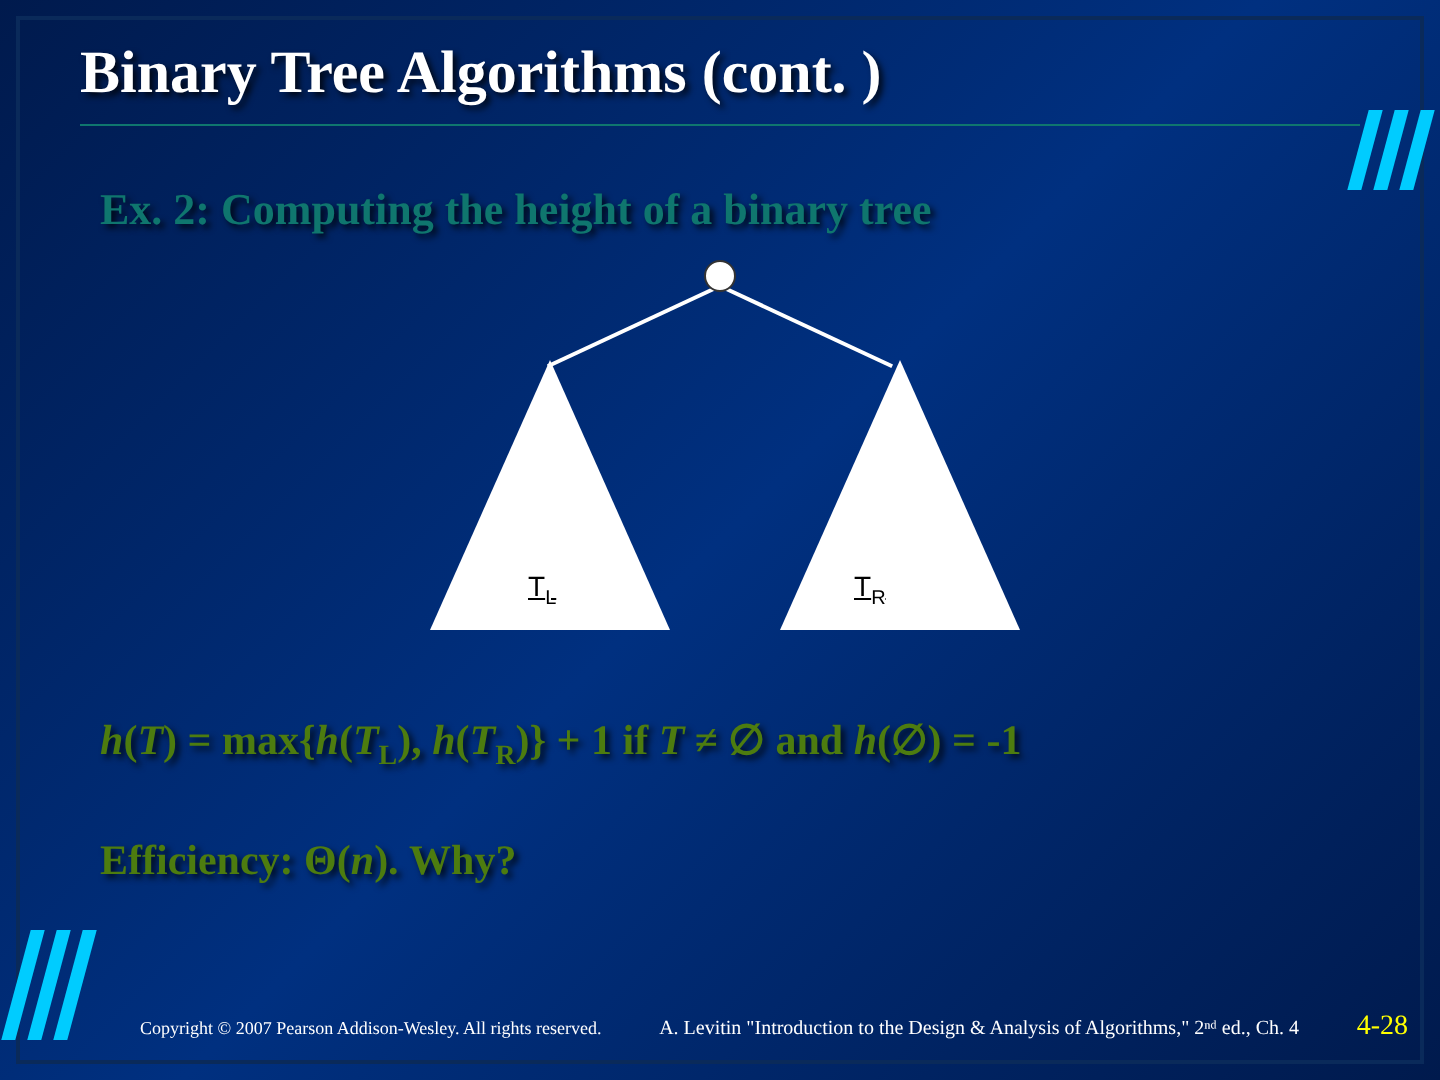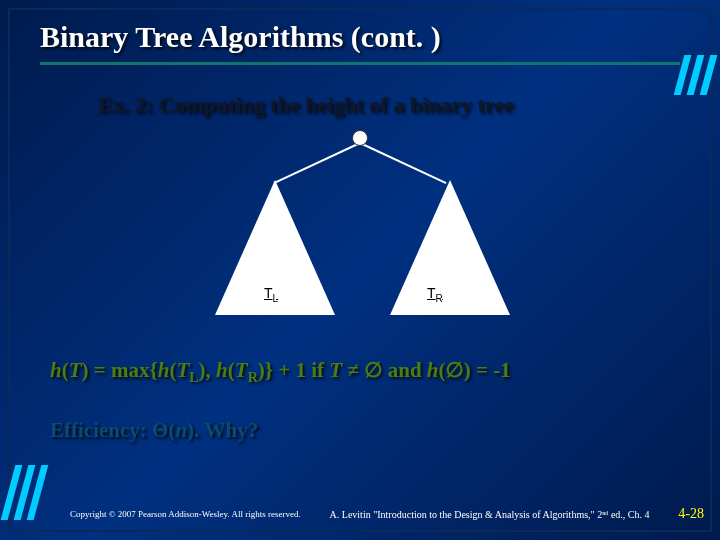--- a/index.html
+++ b/index.html
@@ -14,21 +14,21 @@
   .slide-frame {
     position: absolute;
     inset: 8px;
     border: 2px solid #0a2a5a;
   }
   .title-bar {
     position: absolute;
     top: 20px;
     left: 40px;
     right: 40px;
-    border-bottom: 3px solid #0f766e;
+    border-bottom: 1px solid #0f766e;
     padding-bottom: 8px;
   }
   .title-text {
     font-size: 30px;
     font-weight: bold;
     color: #ffffff;
     text-shadow: 2px 2px 3px rgba(0,0,0,0.8);
   }
   .corner-bars {
     position: absolute;
@@ -55,23 +55,22 @@
     height: 55px;
     background: #00ccff;
     transform: skewX(-15deg);
   }
   .subtitle {
     position: absolute;
     top: 92px;
     left: 50px;
     font-size: 22px;
     font-weight: bold;
-    color: #0f172a;
-    text-shadow: 2px 2px 3px rgba(0,0,0,0.8);
-    margin-left: 48px;
+    color: #0f766e;
+    text-shadow: 2px 2px 3px rgba(0,0,0,0.8);
   }
   .diagram {
     position: absolute;
     top: 130px;
     left: 50%;
     transform: translateX(-50%);
     width: 380px;
     height: 190px;
   }
   .root-node {
@@ -134,21 +133,21 @@
     white-space: nowrap;
   }
   .formula .it { font-style: italic; }
   .formula sub { font-size: 14px; font-style: normal; }
   .efficiency {
     position: absolute;
     top: 418px;
     left: 50px;
     font-size: 21px;
     font-weight: bold;
-    color: #0c4a6e;
+    color: #4d7c0f;
     text-shadow: 2px 2px 3px rgba(0,0,0,0.8);
   }
   .efficiency .it { font-style: italic; }
   .footer {
     position: absolute;
     bottom: 18px;
     left: 70px;
     right: 16px;
     display: flex;
     align-items: center;

